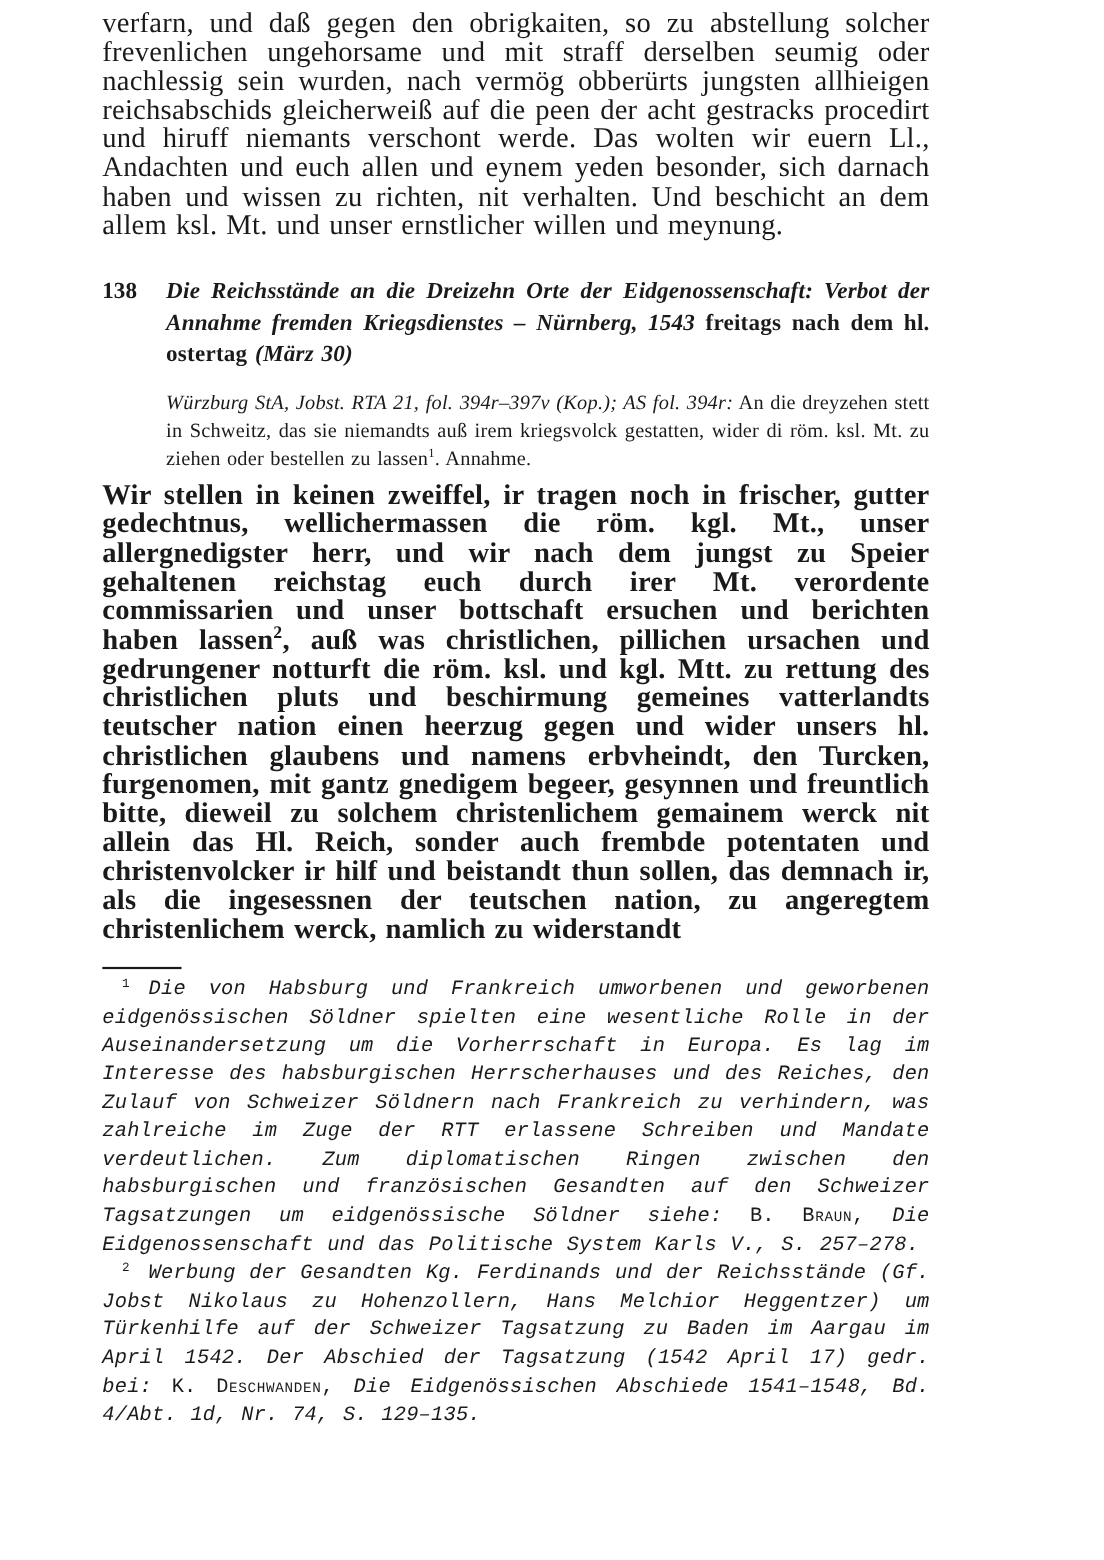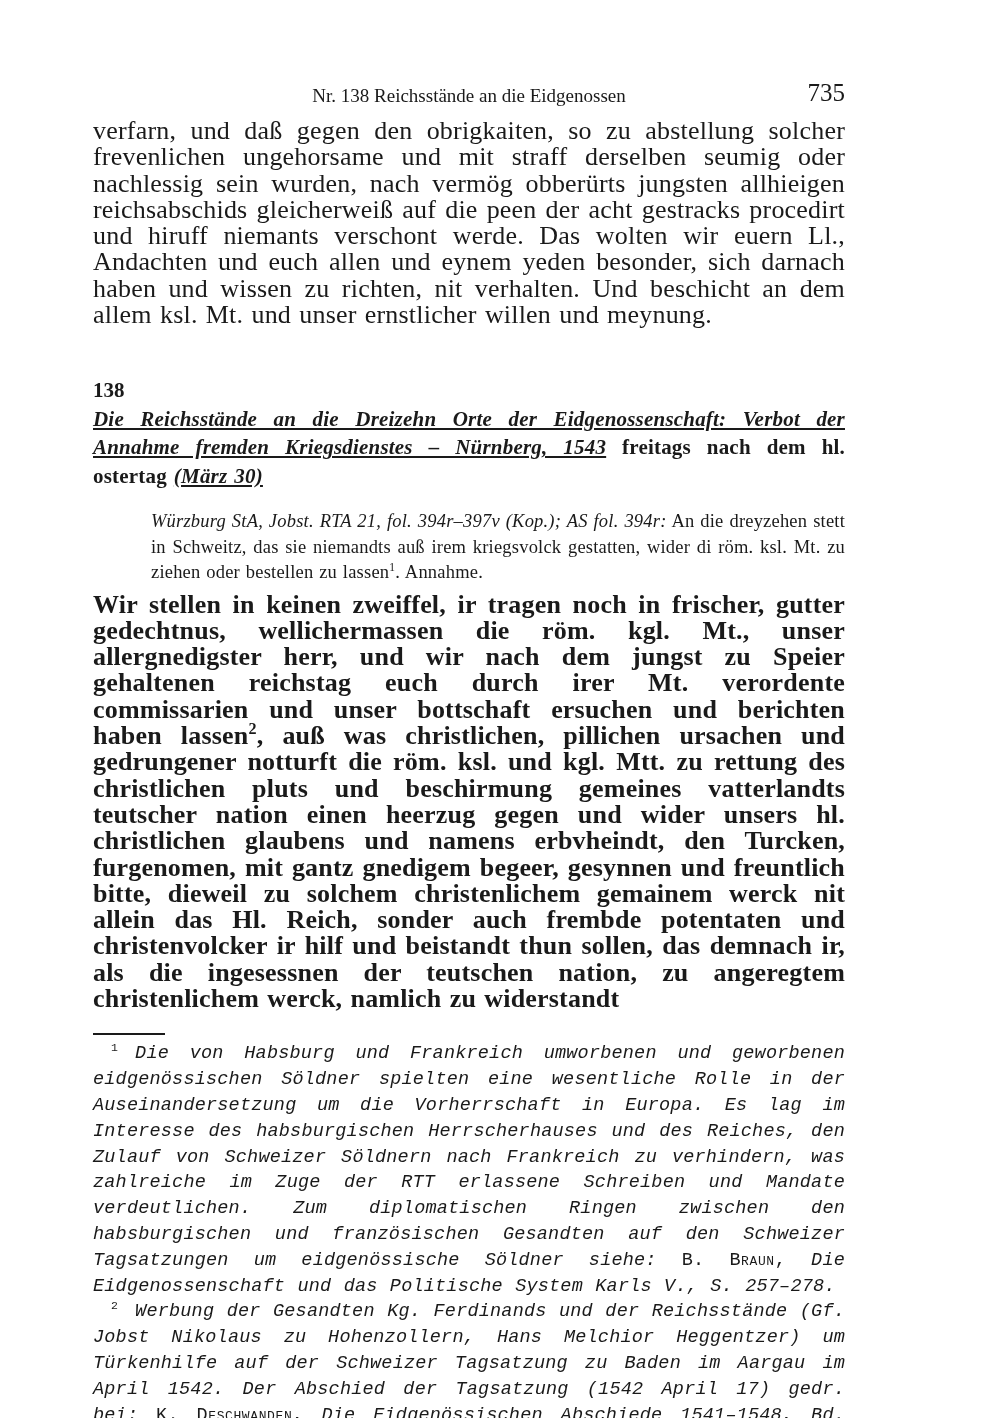--- a/index.html
+++ b/index.html
@@ -26,21 +26,21 @@
   }
 
   .body-par {
     margin: 0;
     font-size: 26px; line-height: 26.3px;
     text-align: justify;
     word-spacing: 1.5px; letter-spacing: 0.2px;
   }
   .continuation-par { margin-top: 8px; }
 
-  .entry-heading { display: flex; margin-top: 48px; flex-direction: column; }
+  .entry-heading { display: flex; margin-top: 32px; }
   .entry-number {
     width: 58px; flex-shrink: 0;
     font-weight: bold; font-size: 21px; line-height: 28.5px;
   }
   .entry-title {
     flex: 1; margin: 0;
     font-size: 21px; line-height: 28.5px;
     text-align: justify;
     word-spacing: 1.5px; letter-spacing: 0.2px;
   }
@@ -70,34 +70,30 @@
   }
   .fn-marker {
     vertical-align: super; font-size: 0.62em; line-height: 0;
     margin-right: 17px; font-style: normal;
   }
 
   
   .seg-r  { }
   .seg-i  { font-style: italic; }
   .seg-b  { font-weight: bold; }
-  .seg-bi { font-weight: bold; font-style: italic; text-decoration: underline; }
+  .seg-bi { font-weight: bold; font-style: italic; }
   .seg-sc { font-variant: small-caps; letter-spacing: 0.6px; }
   .seg-sup { vertical-align: super; font-size: 0.62em; line-height: 0; }
 </style>
 </head>
 <body>
 
 <div class="page">
   <div class="content">
 
-    <header class="running-head">
-      <div class="running-title">Nr. 138 Reichsstände an die Eidgenossen</div>
-      <div class="page-number">735</div>
-    </header>
 
     <p class="body-par continuation-par"><span class="seg-r">verfarn, und daß gegen den obrigkaiten, so zu abstellung solcher frevenlichen ungehorsame und mit straff derselben seumig oder nachlessig sein wurden, nach vermög obberürts jungsten allhieigen reichsabschids gleicherweiß auf die peen der acht gestracks procedirt und hiruff niemants verschont werde. Das wolten wir euern Ll., Andachten und euch allen und eynem yeden besonder, sich darnach haben und wissen zu richten, nit verhalten. Und beschicht an dem allem ksl. Mt. und unser ernstlicher willen und meynung.</span></p>
 
     <section class="entry-heading">
       <span class="entry-number">138</span>
       <div class="entry-title"><span class="seg-bi">Die Reichsstände an die Dreizehn Orte der Eidgenossenschaft: Verbot der Annahme fremden Kriegsdienstes – Nürnberg, 1543</span><span class="seg-b"> freitags nach dem hl. ostertag </span><span class="seg-bi">(März 30)</span></div>
     </section>
 
     <p class="source-note"><span class="seg-i">Würzburg StA, Jobst. RTA 21, fol. 394r–397v (Kop.); AS fol. 394r:</span><span class="seg-r"> An die dreyzehen stett in Schweitz, das sie niemandts auß irem kriegsvolck gestatten, wider di röm. ksl. Mt. zu ziehen oder bestellen zu lassen</span><span class="seg-sup">1</span><span class="seg-r">. Annahme.</span></p>
 

